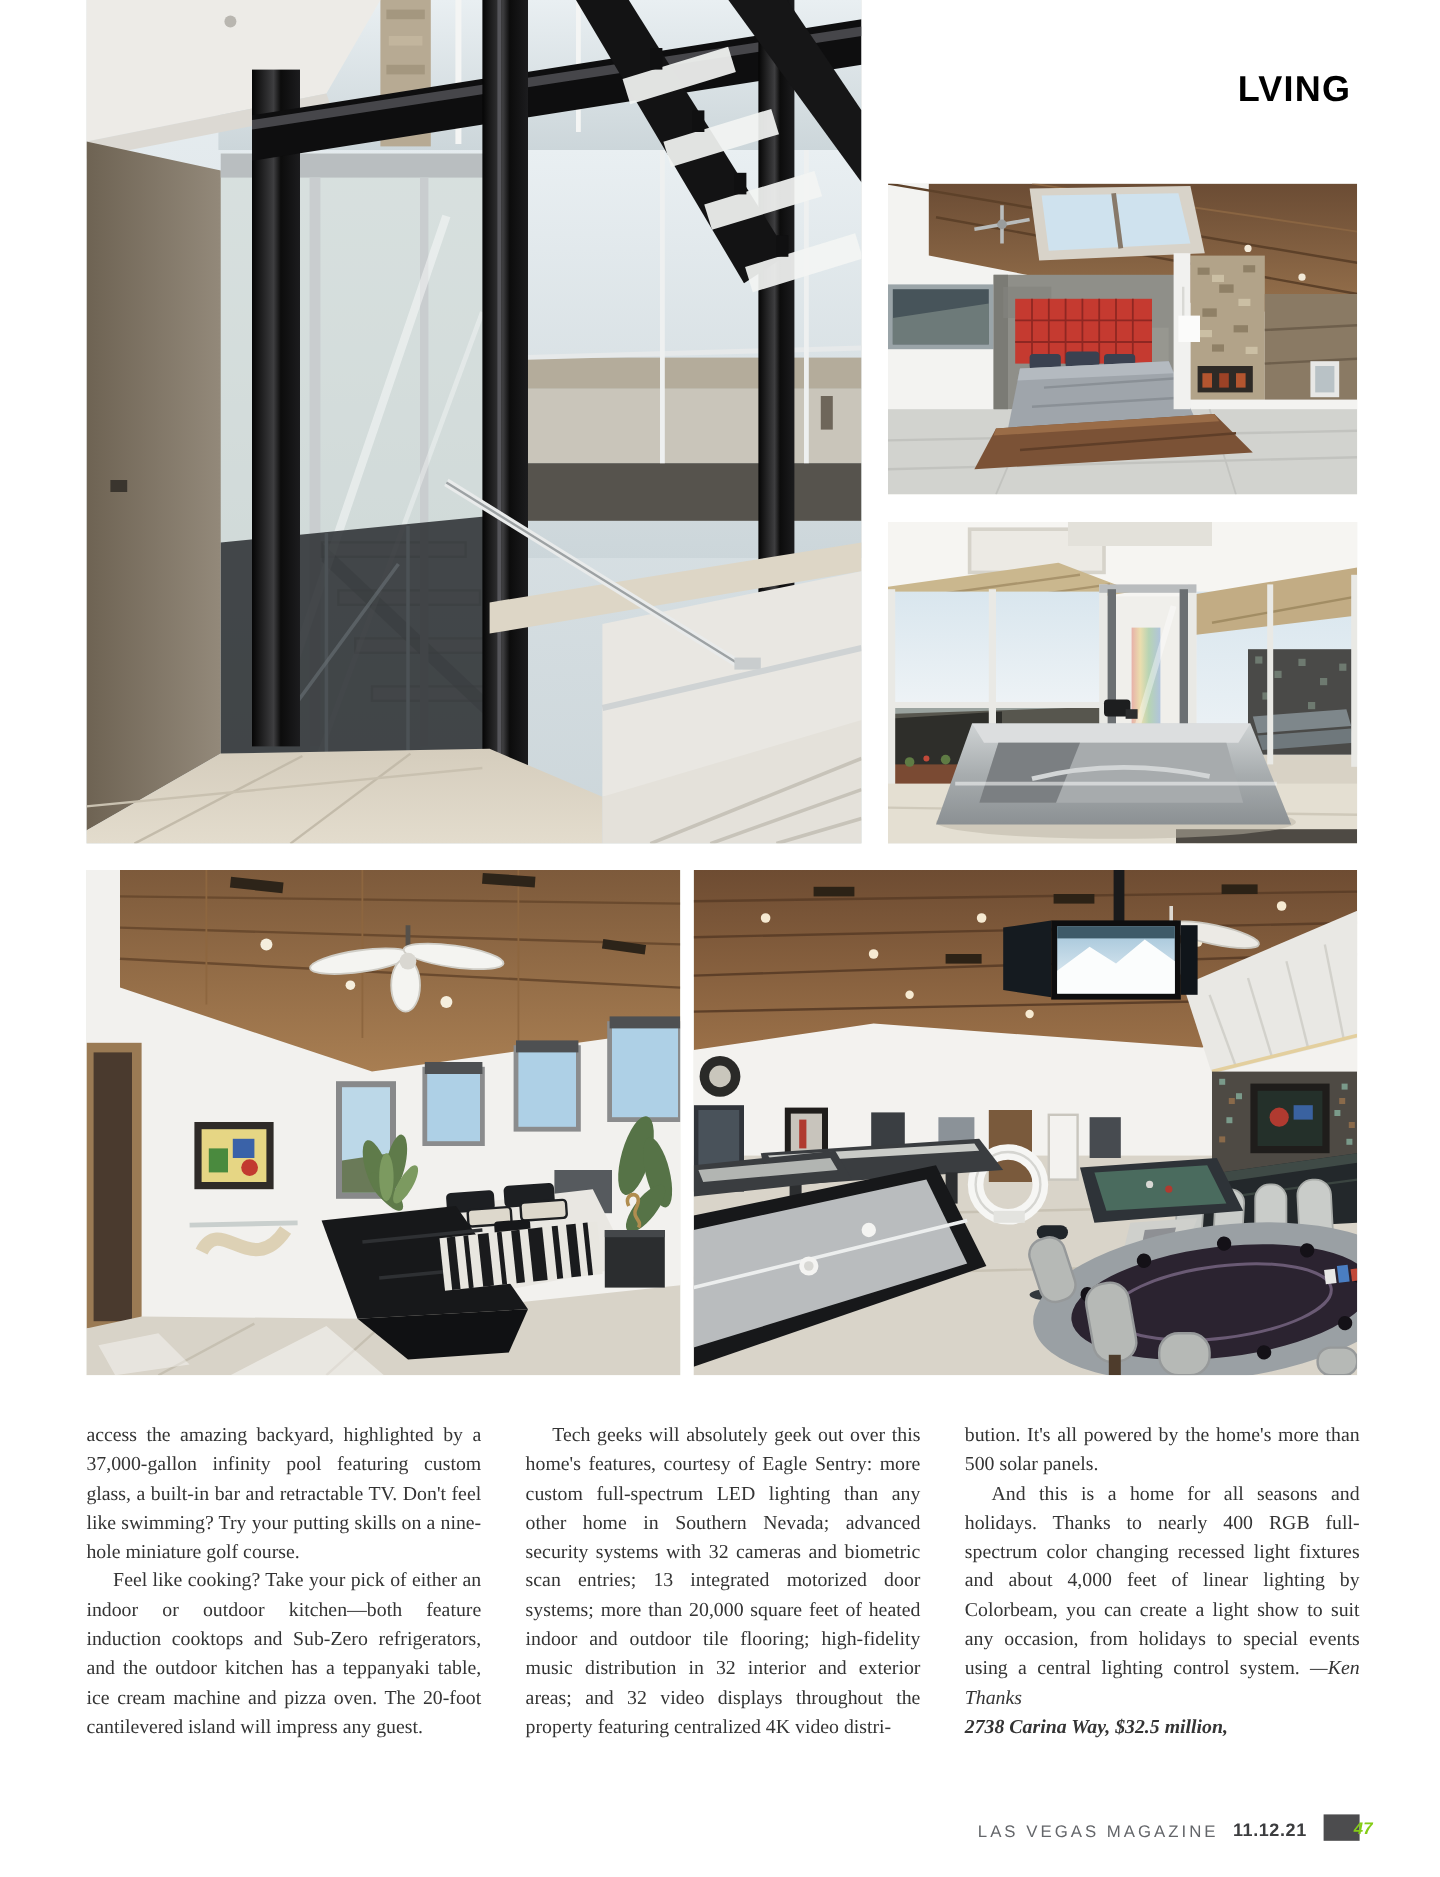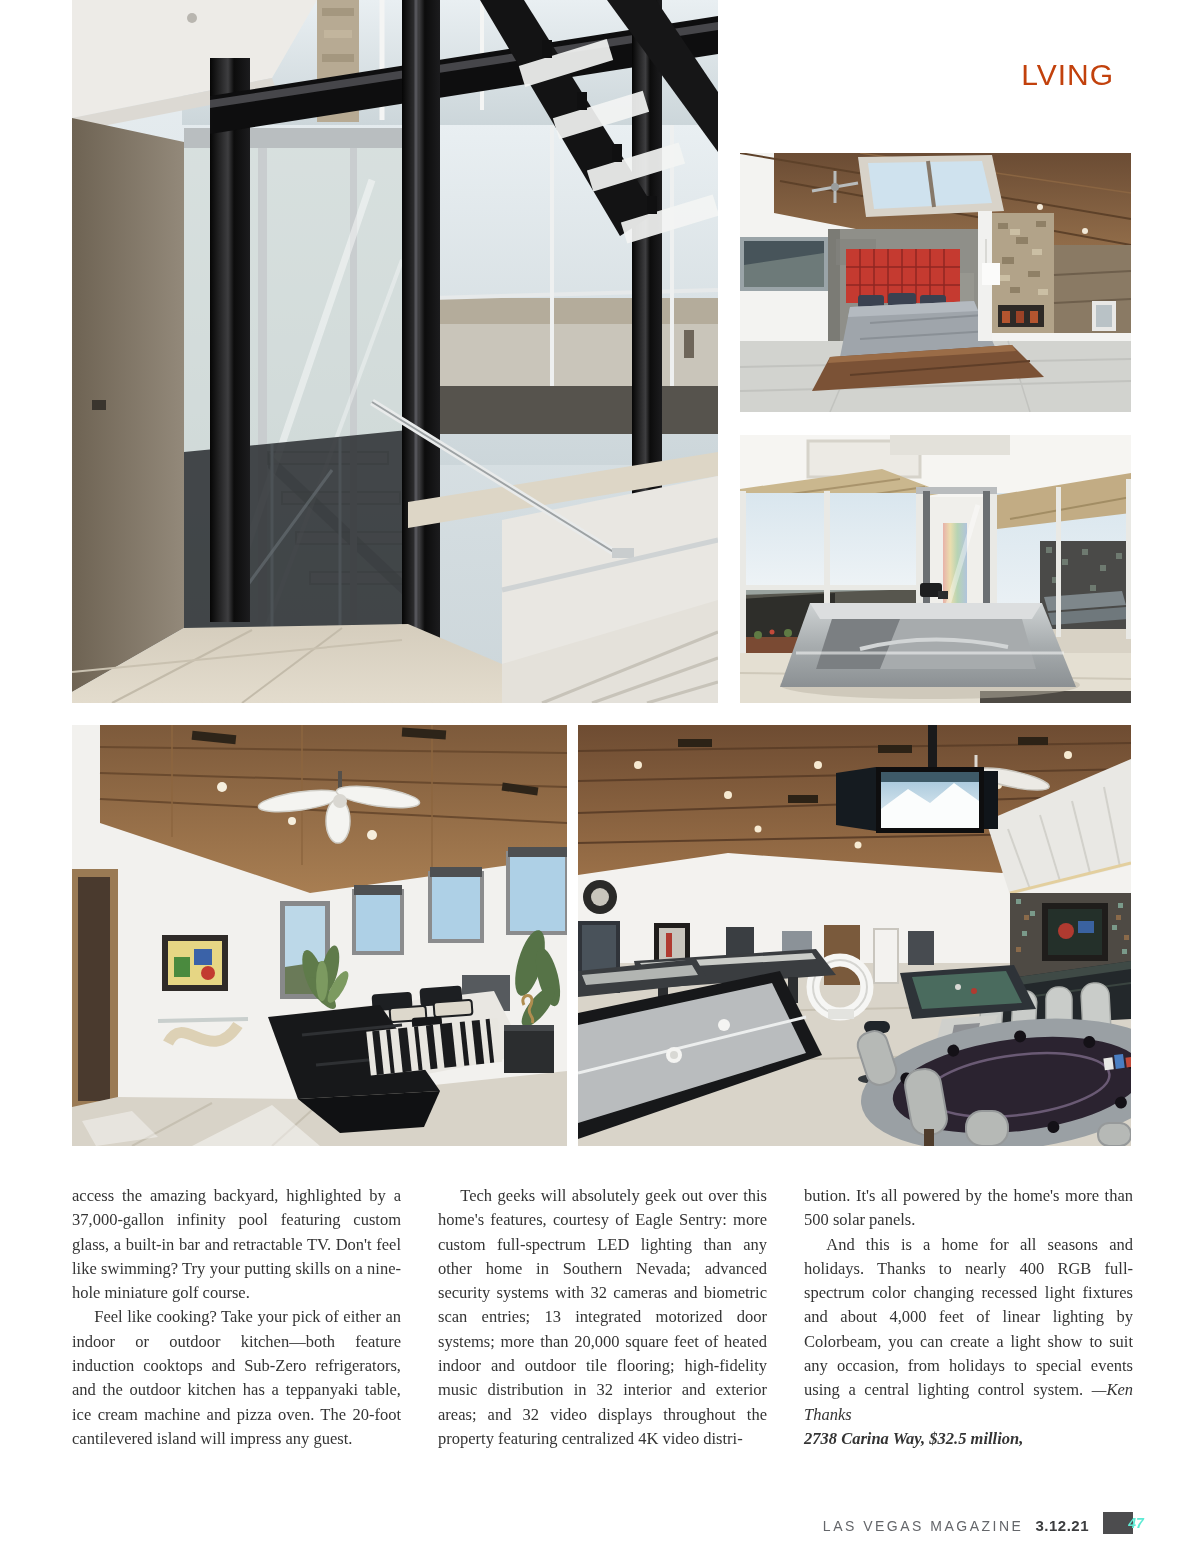--- a/index.html
+++ b/index.html
@@ -10,22 +10,22 @@
   .photo{position:absolute;overflow:hidden;background:#e8e8e4;}
   .photo svg{display:block;width:100%;height:100%;}
 
   #photo-elevator{left:72px;top:0;width:646px;height:703px;}
   #photo-master{left:740px;top:153px;width:391px;height:259px;}
   #photo-tub{left:740px;top:435px;width:391px;height:268px;}
   #photo-bedroom{left:72px;top:725px;width:495px;height:421px;}
   #photo-gameroom{left:578px;top:725px;width:553px;height:421px;}
 
   .section-label{
-    position:absolute;top:58px;right:86px;
-    font-size:30px;font-weight:normal;color:#c2410c;letter-spacing:1px;
+    position:absolute;top:58px;right:74px;
+    font-size:30px;font-weight:bold;color:#000000;letter-spacing:1px;
   }
 
   .article{
     position:absolute;left:72px;top:1184px;width:1061px;
     display:grid;grid-template-columns:repeat(3,1fr);column-gap:37px;
     font-size:16.5px;line-height:24.3px;color:#343434;font-family:Liberation Serif, serif;
   }
   .article p{margin:0;text-align:justify;}
   .article p.indent{text-indent:1.35em;}
   .byline{font-style:italic;}
@@ -34,21 +34,21 @@
   .footer{
     position:absolute;top:1508px;right:67px;height:26px;
     display:flex;align-items:flex-end;
   }
   .footer .mag{font-size:14px;color:#64666a;letter-spacing:2.5px;}
   .footer .date{font-size:15px;font-weight:bold;color:#3c3d3f;margin-left:12px;letter-spacing:.5px;}
   .footer .pagebox{
     margin-left:14px;width:30px;height:22px;background:#4c4c4e;
     display:flex;align-items:center;justify-content:center;
   }
-  .footer .pagebox span{color:#5eead4;font-size:14px;font-weight:bold;font-style:italic;margin-left:36px;}
+  .footer .pagebox span{color:#84cc16;font-size:14px;font-weight:bold;font-style:italic;margin-left:36px;}
 </style>
 </head>
 <body>
 
 <div class="page">
 
   <div class="photo" id="photo-elevator" role="img" aria-label="glass elevator and staircase with black steel frame">
     <svg viewBox="0 0 646 703" preserveAspectRatio="none">
       <defs>
         <linearGradient id="e-sky" x1="0" y1="0" x2="0" y2="1">
@@ -655,19 +655,19 @@
     </div>
     <div class="col">
       <p>bution. It's all powered by the home's more than 500 solar panels.</p>
       <p class="indent"><span>And this is a home for all seasons and holidays. Thanks to nearly 400 RGB full-spectrum color changing recessed light fixtures and about 4,000 feet of linear lighting by Colorbeam, you can create a light show to suit any occasion, from holidays to special events using a central lighting control system. </span><span class="byline">—Ken Thanks</span></p>
       <p class="listing">2738 Carina Way, $32.5 million,</p>
     </div>
   </div>
 
   <div class="footer">
     <span class="mag">LAS VEGAS MAGAZINE</span>
-    <span class="date">3.12.21</span>
+    <span class="date">11.12.21</span>
     <span class="pagebox">
       <span>47</span>
     </span>
   </div>
 
 </div>
 
 </body></html>

